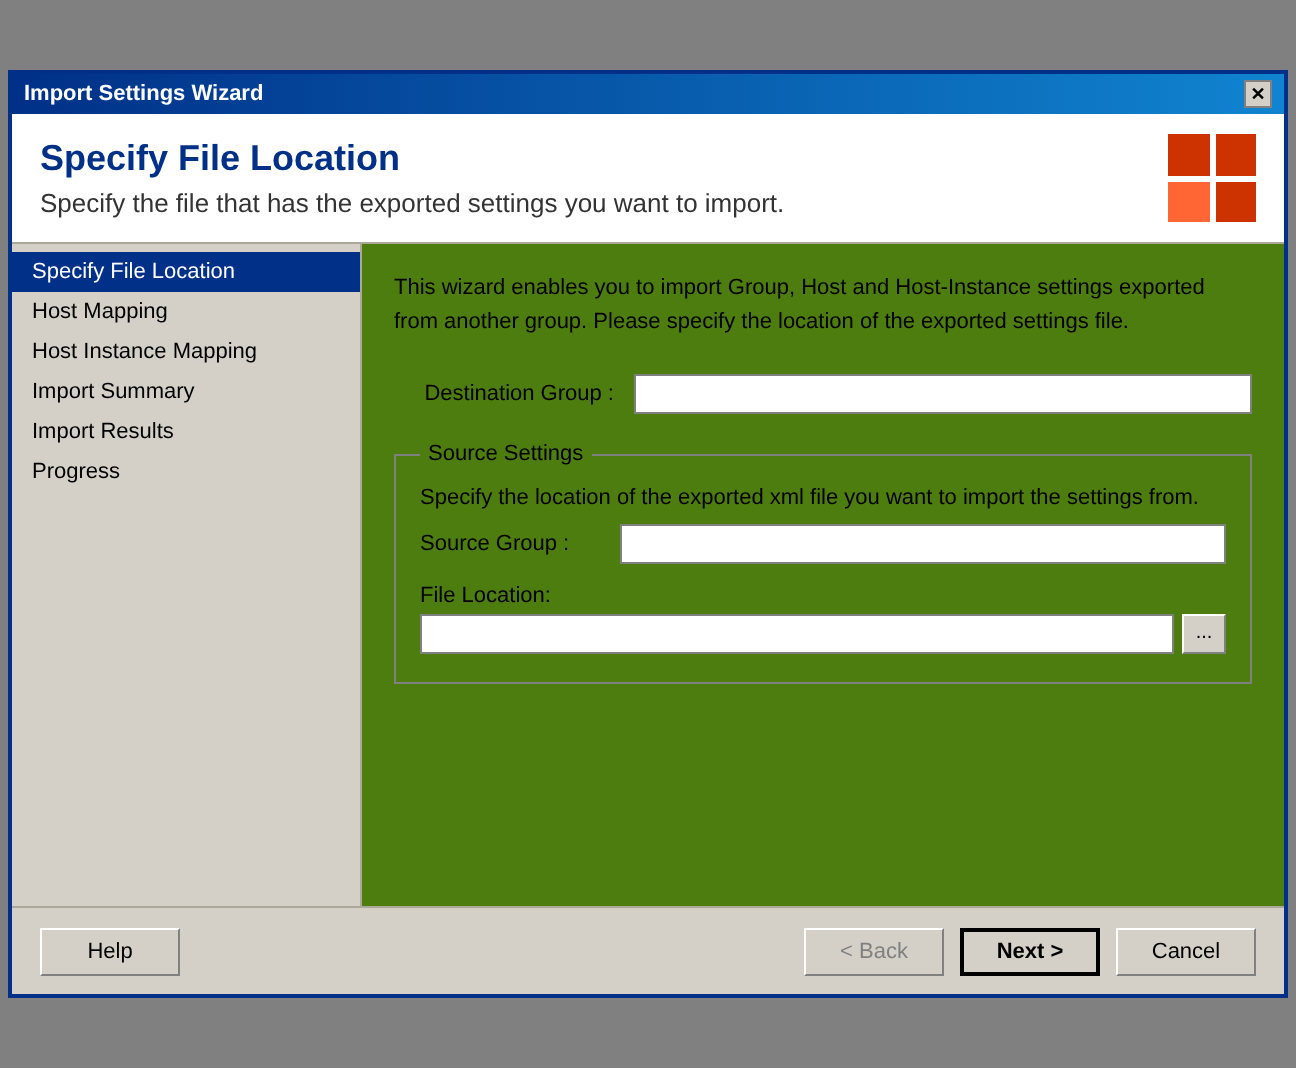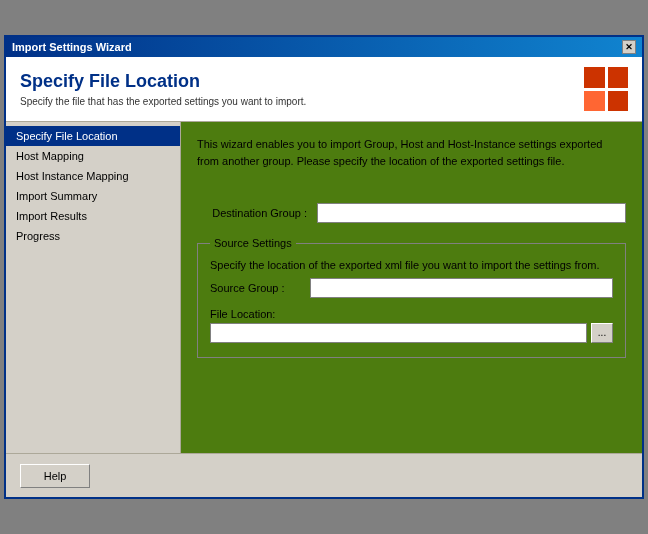--- a/index.html
+++ b/index.html
@@ -56,21 +56,21 @@
       justify-content: space-between;
       border-bottom: 1px solid #aca899;
     }
     .header-title {
       font-size: 18px;
       font-weight: bold;
       color: #003087;
       margin-bottom: 4px;
     }
     .header-subtitle {
-      font-size: 10px;
+      font-size: 13px;
       color: #333;
     }
     .logo {
       display: grid;
       grid-template-columns: 1fr 1fr;
       grid-template-rows: 1fr 1fr;
       gap: 3px;
       width: 44px;
       height: 44px;
     }
@@ -111,21 +111,21 @@
     }
     .intro-text {
       font-size: 11px;
       color: #000;
       line-height: 1.5;
     }
     .dest-group-row {
       display: flex;
       align-items: center;
       gap: 10px;
-      margin-top: 20px;
+      margin-top: 4px;
     }
     .dest-group-label {
       font-size: 11px;
       width: 110px;
       text-align: right;
     }
     .dest-group-input {
       flex: 1;
       height: 20px;
       border: 1px solid #808080;
@@ -304,14 +304,19 @@
             <input class="file-location-input" type="text" style="">
             <button class="browse-btn">...</button>
           </div>
         </div>
       </fieldset>
     </div>
   </div>
 
   <div class="footer">
     <button class="footer-btn">Help</button>
+    <div class="footer-right">
+      <button class="footer-btn" disabled="">&lt; Back</button>
+      <button class="footer-btn default-btn">Next &gt;</button>
+      <button class="footer-btn">Cancel</button>
+    </div>
   </div>
 </div>
 
 </body></html>

